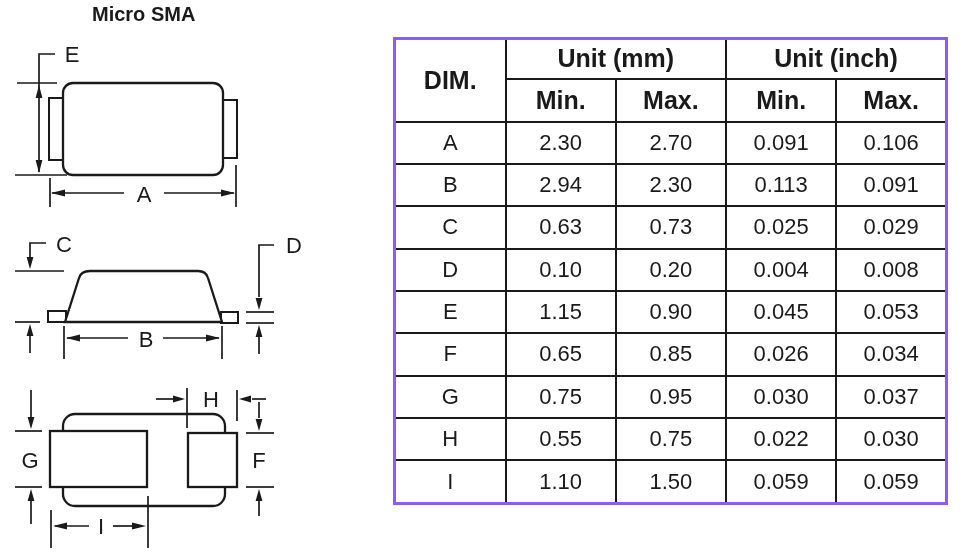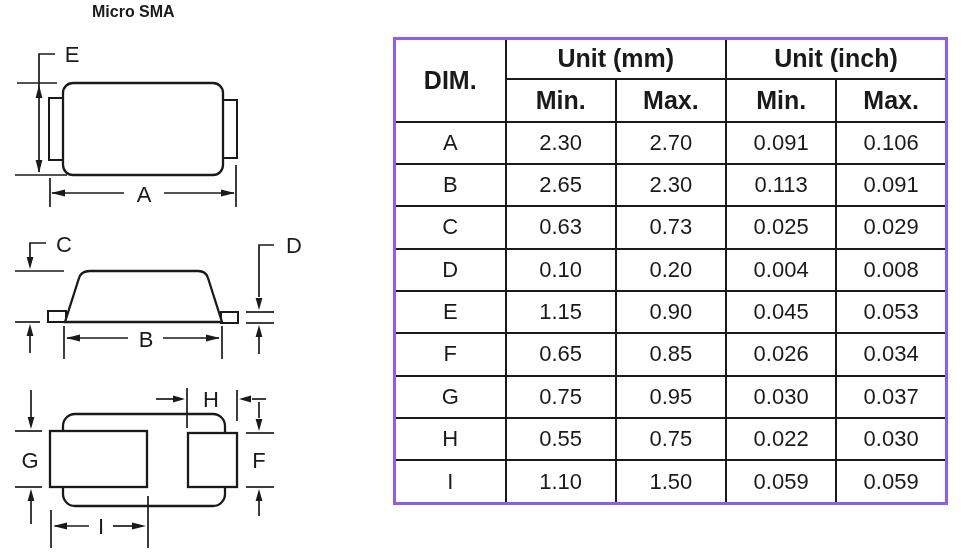--- a/index.html
+++ b/index.html
@@ -7,21 +7,21 @@
     margin: 0; padding: 0;
     width: 964px; height: 552px;
     background: #ffffff;
     font-family: "Liberation Sans", sans-serif;
     color: #1a1a1a;
   }
   #page { position: relative; width: 964px; height: 552px; background: #ffffff; overflow: hidden; }
 
   .title {
     position: absolute; left: 92px; top: 3px;
-    font-size: 16px; font-weight: bold; color: #1a1a1a;
+    font-size: 20px; font-weight: bold; color: #1a1a1a;
     letter-spacing: 0px; white-space: nowrap;
   }
 
   #drawings { position: absolute; left: 0; top: 0; }
   #drawings text {
     font-family: "Liberation Sans", sans-serif;
     font-size: 22px; fill: #1a1a1a;
   }
   .outline  { fill: #ffffff; stroke: #1a1a1a; stroke-width: 2.3; }
   .outline2 { fill: #ffffff; stroke: #1a1a1a; stroke-width: 2; }
@@ -180,21 +180,21 @@
     <tbody>
       <tr>
         <td>A</td>
         <td>2.30</td>
         <td>2.70</td>
         <td>0.091</td>
         <td>0.106</td>
       </tr>
       <tr>
         <td>B</td>
-        <td>2.65</td>
+        <td>2.94</td>
         <td>2.30</td>
         <td>0.113</td>
         <td>0.091</td>
       </tr>
       <tr>
         <td>C</td>
         <td>0.63</td>
         <td>0.73</td>
         <td>0.025</td>
         <td>0.029</td>

